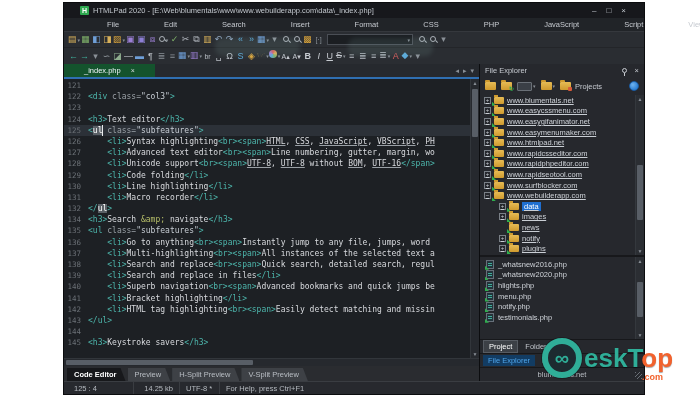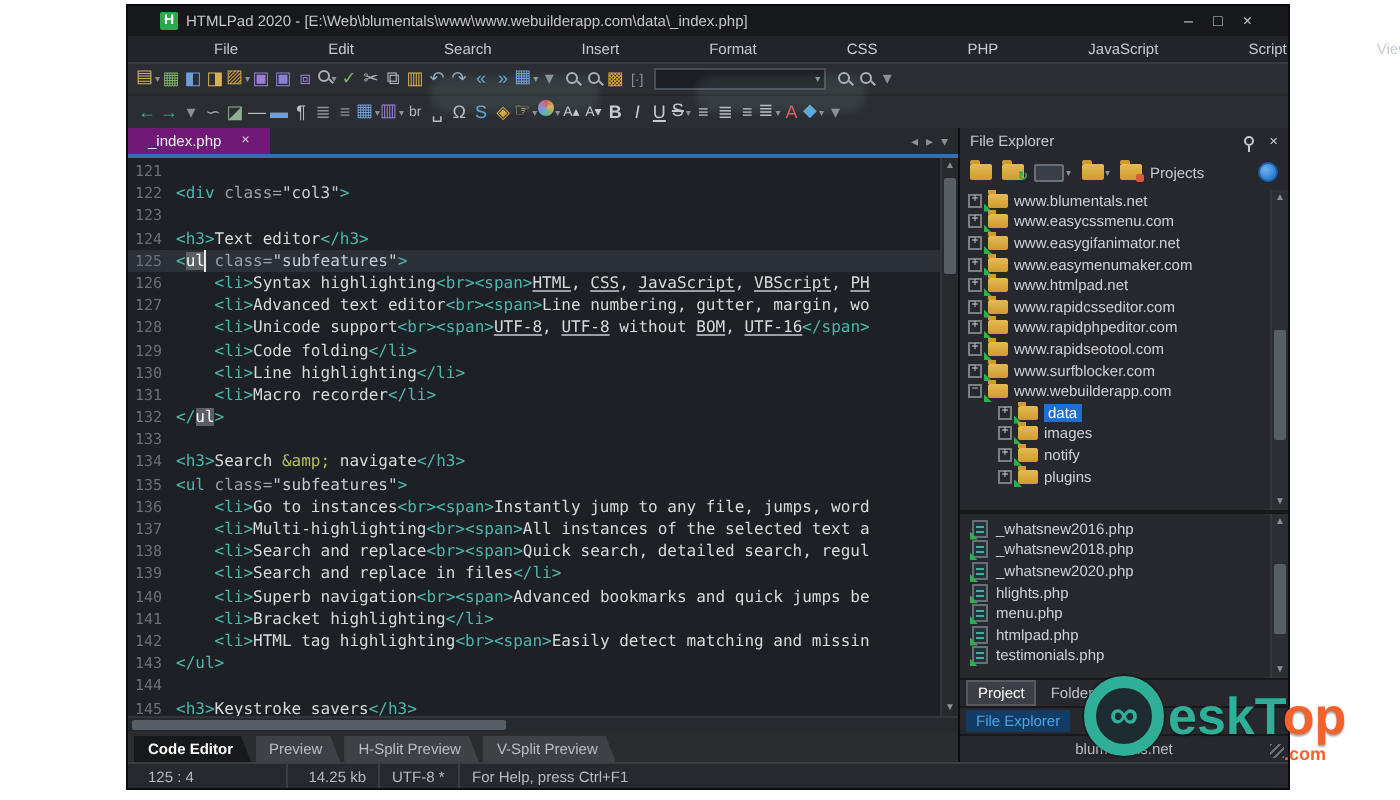--- a/index.html
+++ b/index.html
@@ -37,21 +37,21 @@
            align-items:center; margin:0 3px; flex:none; }
   .combo input { flex:1; min-width:0; background:transparent; border:none; outline:none; color:#d8dade; font-size:7px; padding:0 2px; }
   .combo .dd { font-size:5px; color:#8a9097; padding-right:2px; }
 
   .main { flex:1; display:flex; min-height:0; }
 
   
   .editor-col { width:415px; flex:none; display:flex; flex-direction:column; min-height:0; }
   .tabbar { height:15px; background:#26292e; display:flex; align-items:stretch; flex:none;
             border-bottom:2px solid #2f6fb2; }
-  .tab { background:#701a75; color:#eef3f8; display:flex; align-items:center; gap:10px; padding:0 10px; font-size:7.5px; }
+  .tab { background:#14532d; color:#eef3f8; display:flex; align-items:center; gap:10px; padding:0 20px; font-size:7.5px; }
   .tab .x { color:#d8dce0; font-size:7px; }
   .tab-arrows { margin-left:auto; display:flex; align-items:center; gap:4px; color:#8a9097; font-size:7px; padding-right:5px; }
 
   .code-zone { flex:1; display:flex; min-height:0; background:#1d2024; }
   .code-area { flex:1; overflow:hidden; font-family:"DejaVu Sans Mono", monospace; font-size:8px;
                line-height:11.2px; padding-top:1px; }
   .code-line { display:flex; white-space:pre; height:11.2px; }
   .code-line.active { background:#2c3138; }
   .ln { width:24px; flex:none; text-align:right; padding-right:7px; color:#6b7076; font-size:7.5px; }
   .lc { flex:1; overflow:hidden; }
@@ -86,21 +86,21 @@
   .ic-folder::before { content:""; position:absolute; top:-2px; left:0; width:5px; height:2px; background:#cf9a2e; border-radius:1px 1px 0 0; }
   .ov-refresh::after { content:"↻"; position:absolute; right:-2px; bottom:-2px; font-size:6px; color:#2fae4e; font-weight:bold; }
   .ov-proj::after { content:""; position:absolute; right:-1px; bottom:-1px; width:4px; height:4px; background:#d85a3a; border-radius:1px; }
   .drive { width:15px; height:9px; background:#3a3f46; border:1px solid #6a7077; border-radius:1px; flex:none; }
   .ddm { font-size:5px; color:#8a9097; }
   .proj-label { font-size:7.5px; color:#c6cad0; margin-left:1px; }
   .globe { width:10px; height:10px; border-radius:50%; flex:none; margin-left:auto;
            background:radial-gradient(circle at 35% 35%, #6fb3ef, #2d7fd3 70%); border:1px solid #1c5ea6; }
 
   .tree { height:160px; flex:none; position:relative; overflow:hidden; background:#26282d; padding-top:1px; }
-  .tree-inner { position:absolute; inset:0 9px 0 0; overflow:hidden; }
+  .tree-inner { position:absolute; inset:0 9px 0 0; overflow:hidden;text-decoration:underline; }
   .tree-row { height:10.6px; display:flex; align-items:center; gap:3px; font-size:7.5px; color:#ced2d8; padding-left:4px; }
   .tree-row .exp { width:7px; height:7px; flex:none; border:1px solid #7a8087; background:#26282d;
                    font-size:6px; line-height:5px; text-align:center; color:#c6cad0; }
   .tree-row .exp.none { border:none; }
   .tfold { width:10px; height:7px; background:linear-gradient(#e6bb55,#cf9a2e); border-radius:1px; position:relative; flex:none; }
   .tfold::before { content:""; position:absolute; top:-2px; left:0; width:4px; height:2px; background:#cf9a2e; }
   .tfold::after, .ic-php::after { content:""; position:absolute; left:-2px; bottom:-2px; width:4px; height:4px;
                    background:#2fae4e; clip-path:polygon(0 0,0 100%,100% 100%); }
   .tree-row .lbl { white-space:nowrap; }
   .tree-row.selected .lbl { background:#1f6fd0; color:#fff; padding:0 2px; }
@@ -126,21 +126,21 @@
   .ptab.active2 { background:#123c63; color:#4da3e8; }
   .panel-status { height:14px; flex:none; display:flex; align-items:center; justify-content:center;
                   font-size:7.5px; color:#b6bbc1; border-top:1px solid #17181b; position:relative; }
   .grip { position:absolute; right:2px; bottom:2px; width:7px; height:7px;
           background:repeating-linear-gradient(135deg,#6a7077 0 1px, transparent 1px 3px); }
 
   
   .statusbar { height:13px; flex:none; background:#27292e; border-top:1px solid #3a3d42;
                display:flex; align-items:center; font-size:7.5px; color:#b6bbc1; }
   .sb-seg { padding:0 6px; border-right:1px solid #3a3d42; height:100%; display:flex; align-items:center; white-space:nowrap; }
-  .sb-cursor { width:80px; padding-left:10px; }
+  .sb-cursor { width:70px; padding-left:10px; }
   .sb-size { width:46px; justify-content:flex-end; }
   .sb-enc { width:40px; }
 
   
   .ghost { position:absolute; top:38px; height:18px; border-radius:8px; background:#9fd0c8;
            opacity:0.10; filter:blur(2px); }
   .g1 { left:215px; width:85px; } .g2 { left:348px; width:85px; }
   .wm { position:absolute; left:542px; top:338px; display:flex; align-items:center; pointer-events:none; }
   .wm-circle { width:40px; height:40px; border-radius:50%; background:#1d2a30; border:6px solid #2fae98;
                display:flex; align-items:center; justify-content:center; color:#2fae98;
@@ -274,24 +274,23 @@
               <div class="code-line"><span class="ln">123</span><span class="lc"></span></div>
               <div class="code-line"><span class="ln">124</span><span class="lc"><span class="tok-t">&lt;h3&gt;</span><span class="tok-x">Text editor</span><span class="tok-t">&lt;/h3&gt;</span></span></div>
               <div class="code-line active"><span class="ln">125</span><span class="lc"><span class="tok-t">&lt;</span><span class="tok-hl">ul</span><span class="tok-a"> class=</span><span class="tok-s">"subfeatures"</span><span class="tok-t">&gt;</span></span></div>
               <div class="code-line"><span class="ln">126</span><span class="lc"><span class="tok-x">    </span><span class="tok-t">&lt;li&gt;</span><span class="tok-x">Syntax highlighting</span><span class="tok-t">&lt;br&gt;</span><span class="tok-t">&lt;span&gt;</span><span class="tok-u">HTML</span><span class="tok-x">, </span><span class="tok-u">CSS</span><span class="tok-x">, </span><span class="tok-u">JavaScript</span><span class="tok-x">, </span><span class="tok-u">VBScript</span><span class="tok-x">, </span><span class="tok-u">PH</span></span></div>
               <div class="code-line"><span class="ln">127</span><span class="lc"><span class="tok-x">    </span><span class="tok-t">&lt;li&gt;</span><span class="tok-x">Advanced text editor</span><span class="tok-t">&lt;br&gt;</span><span class="tok-t">&lt;span&gt;</span><span class="tok-x">Line numbering, gutter, margin, wo</span></span></div>
               <div class="code-line"><span class="ln">128</span><span class="lc"><span class="tok-x">    </span><span class="tok-t">&lt;li&gt;</span><span class="tok-x">Unicode support</span><span class="tok-t">&lt;br&gt;</span><span class="tok-t">&lt;span&gt;</span><span class="tok-u">UTF-8</span><span class="tok-x">, </span><span class="tok-u">UTF-8</span><span class="tok-x"> without </span><span class="tok-u">BOM</span><span class="tok-x">, </span><span class="tok-u">UTF-16</span><span class="tok-t">&lt;/span&gt;</span></span></div>
               <div class="code-line"><span class="ln">129</span><span class="lc"><span class="tok-x">    </span><span class="tok-t">&lt;li&gt;</span><span class="tok-x">Code folding</span><span class="tok-t">&lt;/li&gt;</span></span></div>
               <div class="code-line"><span class="ln">130</span><span class="lc"><span class="tok-x">    </span><span class="tok-t">&lt;li&gt;</span><span class="tok-x">Line highlighting</span><span class="tok-t">&lt;/li&gt;</span></span></div>
               <div class="code-line"><span class="ln">131</span><span class="lc"><span class="tok-x">    </span><span class="tok-t">&lt;li&gt;</span><span class="tok-x">Macro recorder</span><span class="tok-t">&lt;/li&gt;</span></span></div>
               <div class="code-line"><span class="ln">132</span><span class="lc"><span class="tok-t">&lt;/</span><span class="tok-hl2">ul</span><span class="tok-t">&gt;</span></span></div>
-              <div class="code-line"><span class="ln">133</span><span class="lc"></span></div>
               <div class="code-line"><span class="ln">134</span><span class="lc"><span class="tok-t">&lt;h3&gt;</span><span class="tok-x">Search </span><span class="tok-e">&amp;amp;</span><span class="tok-x"> navigate</span><span class="tok-t">&lt;/h3&gt;</span></span></div>
               <div class="code-line"><span class="ln">135</span><span class="lc"><span class="tok-t">&lt;ul</span><span class="tok-a"> class=</span><span class="tok-s">"subfeatures"</span><span class="tok-t">&gt;</span></span></div>
-              <div class="code-line"><span class="ln">136</span><span class="lc"><span class="tok-x">    </span><span class="tok-t">&lt;li&gt;</span><span class="tok-x">Go to instances</span><span class="tok-t">&lt;br&gt;</span><span class="tok-t">&lt;span&gt;</span><span class="tok-x">Instantly jump to any file, jumps, word</span></span></div>
+              <div class="code-line"><span class="ln">136</span><span class="lc"><span class="tok-x">    </span><span class="tok-t">&lt;li&gt;</span><span class="tok-x">Go to anything</span><span class="tok-t">&lt;br&gt;</span><span class="tok-t">&lt;span&gt;</span><span class="tok-x">Instantly jump to any file, jumps, word</span></span></div>
               <div class="code-line"><span class="ln">137</span><span class="lc"><span class="tok-x">    </span><span class="tok-t">&lt;li&gt;</span><span class="tok-x">Multi-highlighting</span><span class="tok-t">&lt;br&gt;</span><span class="tok-t">&lt;span&gt;</span><span class="tok-x">All instances of the selected text a</span></span></div>
               <div class="code-line"><span class="ln">138</span><span class="lc"><span class="tok-x">    </span><span class="tok-t">&lt;li&gt;</span><span class="tok-x">Search and replace</span><span class="tok-t">&lt;br&gt;</span><span class="tok-t">&lt;span&gt;</span><span class="tok-x">Quick search, detailed search, regul</span></span></div>
               <div class="code-line"><span class="ln">139</span><span class="lc"><span class="tok-x">    </span><span class="tok-t">&lt;li&gt;</span><span class="tok-x">Search and replace in files</span><span class="tok-t">&lt;/li&gt;</span></span></div>
               <div class="code-line"><span class="ln">140</span><span class="lc"><span class="tok-x">    </span><span class="tok-t">&lt;li&gt;</span><span class="tok-x">Superb navigation</span><span class="tok-t">&lt;br&gt;</span><span class="tok-t">&lt;span&gt;</span><span class="tok-x">Advanced bookmarks and quick jumps be</span></span></div>
               <div class="code-line"><span class="ln">141</span><span class="lc"><span class="tok-x">    </span><span class="tok-t">&lt;li&gt;</span><span class="tok-x">Bracket highlighting</span><span class="tok-t">&lt;/li&gt;</span></span></div>
               <div class="code-line"><span class="ln">142</span><span class="lc"><span class="tok-x">    </span><span class="tok-t">&lt;li&gt;</span><span class="tok-x">HTML tag highlighting</span><span class="tok-t">&lt;br&gt;</span><span class="tok-t">&lt;span&gt;</span><span class="tok-x">Easily detect matching and missin</span></span></div>
               <div class="code-line"><span class="ln">143</span><span class="lc"><span class="tok-t">&lt;/ul&gt;</span></span></div>
               <div class="code-line"><span class="ln">144</span><span class="lc"></span></div>
               <div class="code-line"><span class="ln">145</span><span class="lc"><span class="tok-t">&lt;h3&gt;</span><span class="tok-x">Keystroke savers</span><span class="tok-t">&lt;/h3&gt;</span></span></div>
             </div>
@@ -396,20 +395,25 @@
                 <span class="exp">+</span>
                 <span class="tfold"></span>
                 <span class="lbl">data</span>
               </div>
               <div class="tree-row lvl1">
                 <span class="exp">+</span>
                 <span class="tfold"></span>
                 <span class="lbl">images</span>
               </div>
               <div class="tree-row lvl1">
+                <span class="exp none"></span>
+                <span class="tfold"></span>
+                <span class="lbl">news</span>
+              </div>
+              <div class="tree-row lvl1">
                 <span class="exp">+</span>
                 <span class="tfold"></span>
                 <span class="lbl">notify</span>
               </div>
               <div class="tree-row lvl1">
                 <span class="exp">+</span>
                 <span class="tfold"></span>
                 <span class="lbl">plugins</span>
               </div>
             </div>
@@ -423,37 +427,33 @@
         <div class="splitter"></div>
 
         <div class="files">
           <div class="files-inner" id="filesInner">
               <div class="file-row">
                 <span class="ic-php"></span>
                 <span class="lbl">_whatsnew2016.php</span>
               </div>
               <div class="file-row">
                 <span class="ic-php"></span>
-                <span class="lbl">_whatsnew2018.php</span>
-              </div>
-              <div class="file-row">
-                <span class="ic-php"></span>
                 <span class="lbl">_whatsnew2020.php</span>
               </div>
               <div class="file-row">
                 <span class="ic-php"></span>
                 <span class="lbl">hlights.php</span>
               </div>
               <div class="file-row">
                 <span class="ic-php"></span>
                 <span class="lbl">menu.php</span>
               </div>
               <div class="file-row">
                 <span class="ic-php"></span>
-                <span class="lbl">htmlpad.php</span>
+                <span class="lbl">notify.php</span>
               </div>
               <div class="file-row">
                 <span class="ic-php"></span>
                 <span class="lbl">testimonials.php</span>
               </div>
             </div>
           <div class="mini-scroll">
             <span class="arr" style="top:1px">▲</span>
             <span class="thumb" style="top:25px; height:35px"></span>
             <span class="arr" style="bottom:1px">▼</span>

